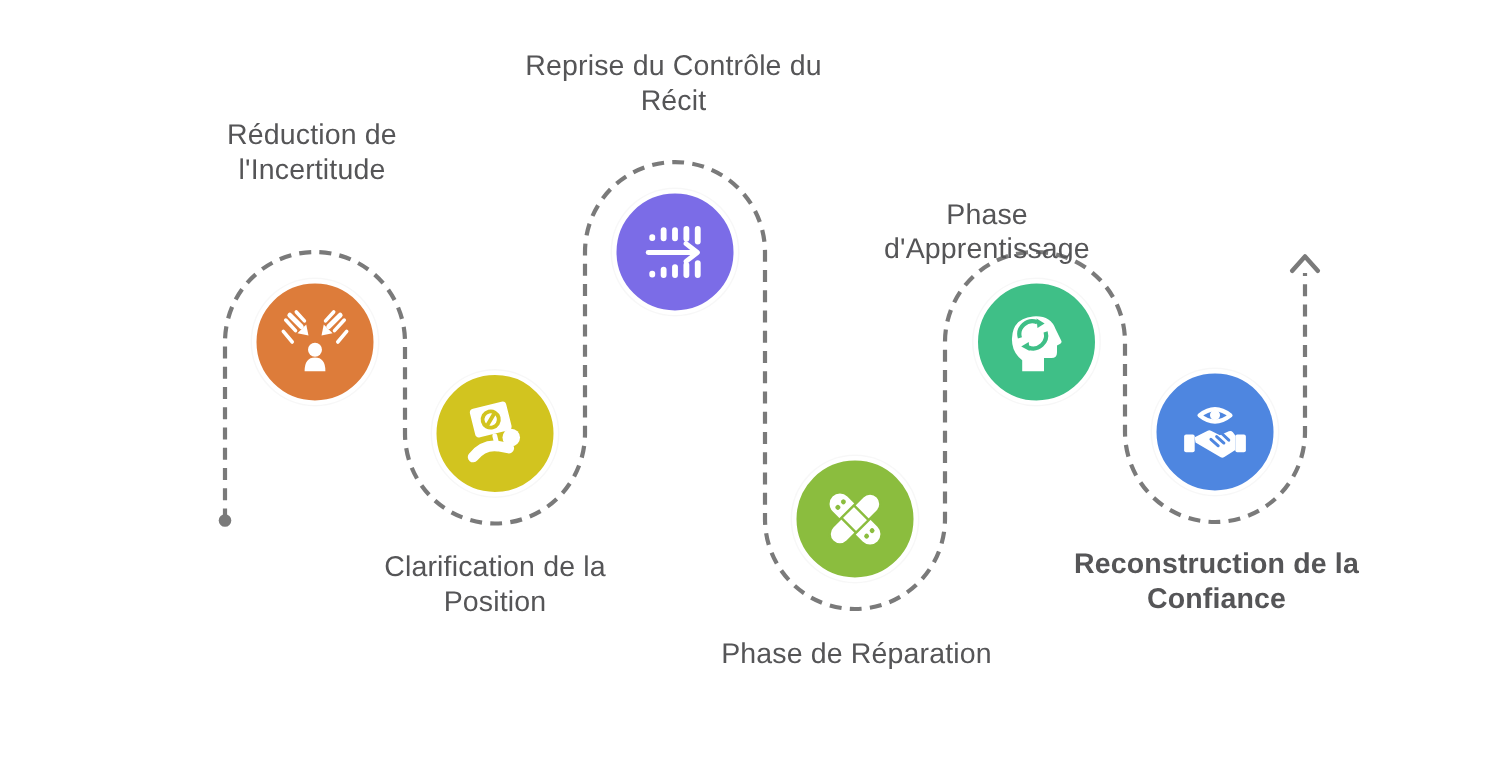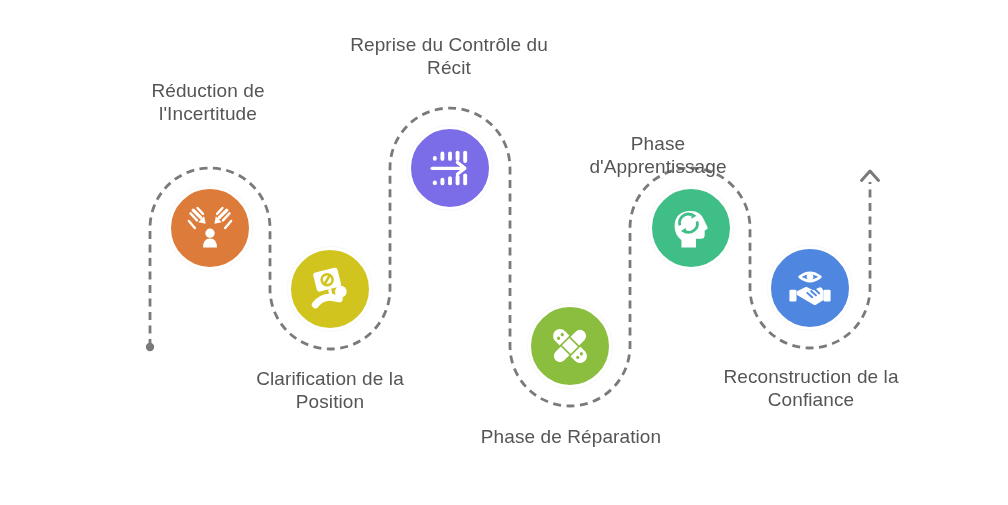--- a/index.html
+++ b/index.html
@@ -21,21 +21,21 @@
   .node-3{left:408px;top:126px;}
   .node-4{left:528px;top:304px;}
   .node-5{left:649px;top:186px;}
   .node-6{left:768px;top:246px;}
   
   .label-1{left:128px;top:80px;width:160px;}
   .label-2{left:240px;top:368px;width:180px;}
   .label-3{left:344px;top:34px;width:210px;}
   .label-4{left:456px;top:426px;width:230px;}
   .label-5{left:568px;top:90px;width:180px;margin-top:43px;}
-  .label-6{left:706px;top:366px;width:210px;}
+  .label-6{left:706px;top:366px;width:210px;font-weight:bold;}
 </style>
 </head>
 <body>
 
 <div class="stage">
 
   <svg class="route" width="1008" height="505" viewBox="0 0 1008 505">
     <path class="route-line" d="M150 347 L150 228 A60 60 0 0 1 270 228 L270 289 A60 60 0 0 0 390 289
              L390 168 A60 60 0 0 1 510 168 L510 346 A60 60 0 0 0 630 346
              L630 228 A60 60 0 0 1 750 228 L750 288 A60 60 0 0 0 870 288 L870 182"></path>

